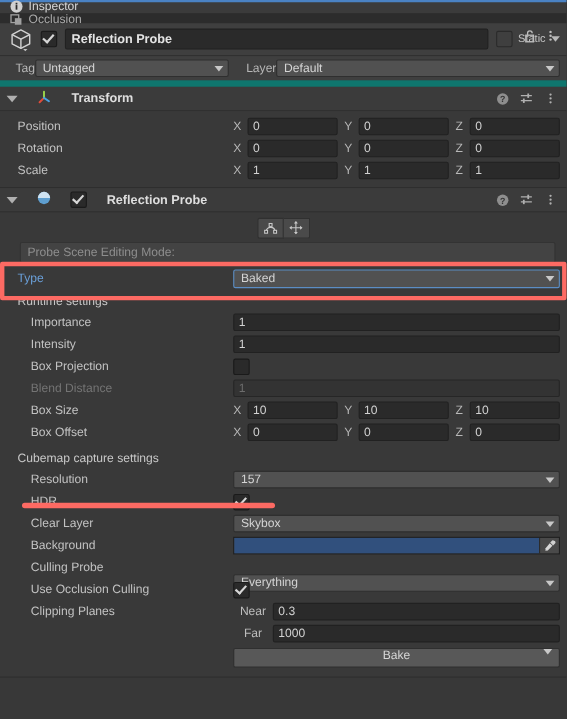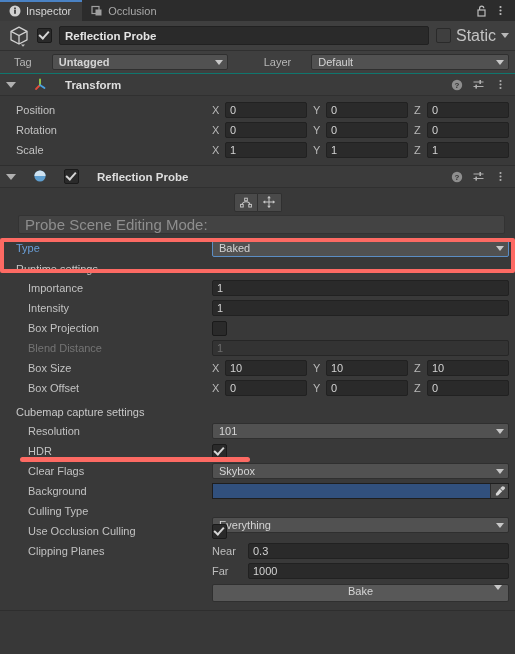--- a/index.html
+++ b/index.html
@@ -17,20 +17,21 @@
     -webkit-font-smoothing: antialiased;
   }
 
   
   .tabbar {
     height: 21px;
     background: #2c2c2c;
     display: flex;
     align-items: stretch;
     position: relative;
+    flex-direction: column;
   }
   .tab {
     display: flex;
     align-items: center;
     gap: 5px;
     padding: 0 11px 0 9px;
     font-size: 11px;
     color: #a9a9a9;
     position: relative;
   }
@@ -88,37 +89,37 @@
     border: 1px solid #212121;
     border-radius: 2px;
     display: flex;
     align-items: center;
     padding: 0 5px;
     color: #e4e4e4;
     font-size: 11.5px;
     font-weight: bold;
   }
   .static-wrap { display: flex; align-items: center; gap: 5px; flex: 0 0 auto; }
-  .static-label { font-size: 16px; color: #c4c4c4; }
+  .static-label { font-size: 10px; color: #c4c4c4; }
   .caret-dn {
     width: 0; height: 0;
     border-left: 4px solid transparent;
     border-right: 4px solid transparent;
     border-top: 5px solid #b8b8b8;
   }
 
   
   .taglayer {
     background: #3f3f3f;
     height: 22px;
     display: flex;
     align-items: center;
     padding: 0 6px 0 14px;
-    gap: 20px;
-    border-bottom: 1px solid #0f766e;
+    gap: 0;
+    border-bottom: 6px solid #0f766e;
   }
   .tl-label { color: #b6b6b6; font-size: 11px; }
   .popup {
     background: #515151;
     border: 1px solid #2f2f2f;
     border-radius: 2px;
     height: 16px;
     display: flex;
     align-items: center;
     padding: 0 4px 0 6px;
@@ -127,21 +128,21 @@
     position: relative;
     box-sizing: border-box;
   }
   .popup .arrow {
     margin-left: auto;
     width: 0; height: 0;
     border-left: 4px solid transparent;
     border-right: 4px solid transparent;
     border-top: 5px solid #c8c8c8;
   }
-  .tag-popup { width: 176px; font-weight: bold; }
+  .tag-popup { width: 176px; }
   .layer-popup { flex: 1 1 auto; }
 
   
   .comp {
     background: #393939;
     border-bottom: 1px solid #2e2e2e;
   }
   .comp-header {
     height: 21px;
     display: flex;
@@ -249,21 +250,21 @@
   .helpbar {
     height: 17px;
     margin: 2px 4px 3px 12px;
     background: #434343;
     border: 1px solid #333333;
     border-radius: 2px;
     display: flex;
     align-items: center;
     padding-left: 6px;
     color: #8e8e8e;
-    font-size: 15px;
+    font-size: 11px;
   }
 
   
   .colorfield {
     flex: 1 1 auto;
     height: 16px;
     display: flex;
     align-items: stretch;
     border: 1px solid #1e1e1e;
     box-sizing: border-box;
@@ -301,20 +302,21 @@
     border-right: 4px solid transparent;
     border-top: 5px solid #c8c8c8;
   }
 
   
   .sub-axis {
     width: 36px;
     font-size: 11px;
     color: #bdbdbd;
     flex: 0 0 auto;
+    text-align: center;
   }
 
   
   .annot-box {
     position: absolute;
     border: 4px solid #fd6a63;
     border-radius: 2px;
     box-sizing: border-box;
     pointer-events: none;
   }
@@ -657,56 +659,56 @@
               </span>
           </span>
         </span>
       </div>
 
       <div class="section-title" style="margin-top:4px;">Cubemap capture settings</div>
 
       <div class="row">
         <span class="row-label indent2 lbl-w">Resolution</span>
         <span class="popup" style="flex:1 1 auto;">
-          <span>101</span>
+          <span>157</span>
           <span class="arrow"></span>
         </span>
       </div>
 
       <div class="row">
         <span class="row-label indent2 lbl-w">HDR</span>
         <span class="field-area">
           <span class="cb checked"></span>
         </span>
       </div>
 
 
       <div class="row">
-        <span class="row-label indent2 lbl-w">Clear Flags</span>
+        <span class="row-label indent2 lbl-w">Clear Layer</span>
         <span class="popup" style="flex:1 1 auto;text-align:right;">
           <span>Skybox</span>
           <span class="arrow"></span>
         </span>
       </div>
 
       <div class="row">
         <span class="row-label indent2 lbl-w">Background</span>
         <span class="colorfield">
           <span class="colorswatch" id="bg-swatch" style="background: rgb(49, 80, 125);"></span>
           <span class="eyedrop">
             <svg width="12" height="12" viewBox="0 0 12 12">
               <path d="M9.6 1.6 a1.4 1.4 0 0 1 1 2.4 L8.8 5.8 L6.2 3.2 L8 1.4 a1.4 1.4 0 0 1 1.6 .2 z" fill="#d0d0d0"></path>
               <path d="M5.8 3.8 L8.2 6.2 L4 10.4 L1.8 10.6 L2 8.4 z" fill="#d8d8d8"></path>
             </svg>
           </span>
         </span>
       </div>
 
       <div class="row">
-        <span class="row-label indent2 lbl-w">Culling Type</span>
+        <span class="row-label indent2 lbl-w">Culling Probe</span>
         <span class="popup" style="flex:1 1 auto;margin-top:28px;">
           <span>Everything</span>
           <span class="arrow"></span>
         </span>
       </div>
 
       <div class="row">
         <span class="row-label indent2 lbl-w">Use Occlusion Culling</span>
         <span class="field-area">
           <span class="cb checked"></span>

